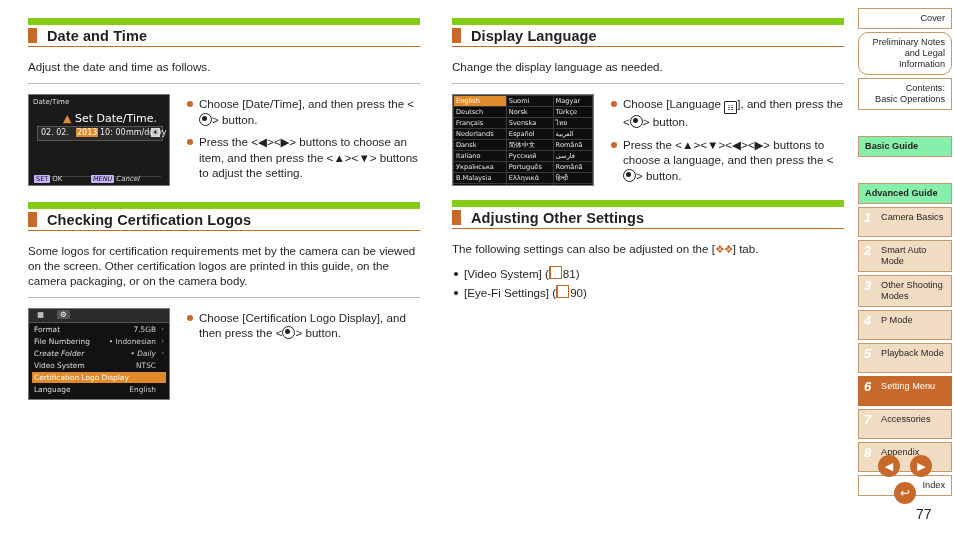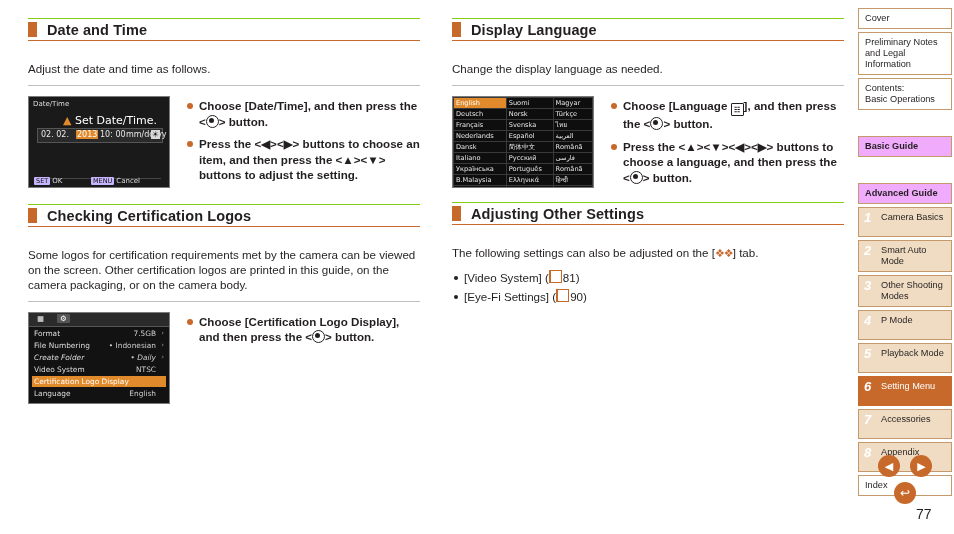--- a/index.html
+++ b/index.html
@@ -14,24 +14,24 @@
   .page{position:absolute;inset:0;}
 
   
   .col{position:absolute;top:18px;width:392px;}
   .col-left{left:28px;}
   .col-right{left:452px;}
 
   
   .sect-head{
     position:relative;
-    border-top:1px solid #84cc16;
+    border-top:7px solid #84cc16;
     border-bottom:1px solid #c8692c;
     height:21px;
-    margin-bottom:20px;
+    margin-bottom:12px;
   }
   .sect-head .marker{
     position:absolute;left:0;top:3px;
     width:9px;height:15px;background:#c8692c;
   }
   .sect-head .title{
     position:absolute;left:19px;top:3px;
     font-size:14.5px;font-weight:bold;color:#231f20;
     letter-spacing:0.1px;
   }
@@ -48,21 +48,21 @@
   
   .block{display:flex;align-items:flex-start;}
   .shot{
     width:140px;height:90px;
     border:1px solid #7b7b7b;
     background:#111;
     flex:none;
     position:relative;
     overflow:hidden;
   }
-  .bullets{margin-left:16px;flex:1;padding-top:2px;font-weight:bold;}
+  .bullets{margin-left:16px;flex:1;padding-top:2px;}
   .bullet{
     position:relative;
     font-size:11.6px;line-height:15.5px;
     padding-left:13px;
     margin-bottom:7px;
   }
   .bullet:before{
     content:"";position:absolute;left:1px;top:5px;
     width:6px;height:6px;border-radius:50%;
     background:#c8692c;
@@ -147,23 +147,23 @@
   .nav-item{
     border:1px solid #c49a6c;
     background:#fbf7f1;
     font-size:9.2px;
     color:#231f20;
     padding:4px 6px;
     margin-bottom:3px;
     line-height:11px;
     position:relative;
   }
-  .nav-item.plain{background:#ffffff;}
+  .nav-item.plain{background:#ffffff;text-align:right;}
   .nav-item.group{
-    background:#f0abfc;border-color:#c49a6c;font-weight:bold;margin-top:26px;
+    background:#86efac;border-color:#c49a6c;font-weight:bold;margin-top:26px;
   }
   .nav-item.chapter{
     background:#f0dcc2;border-color:#c49a6c;
     padding-left:22px;min-height:20px;
   }
   .nav-item.chapter .num{
     position:absolute;left:5px;top:3px;
     font-size:13px;font-weight:bold;font-style:italic;color:#ffffff;
     line-height:13px;
   }
@@ -214,21 +214,21 @@
             <span class="cell" style="left:3px;">02. 02.</span>
             <span class="cell sel" style="left:38px;">2013</span>
             <span class="cell" style="left:62px;">10: 00</span>
             <span class="cell" style="left:88px;">mm/dd/yy</span>
             <span class="cell" style="right:2px;background:#d8d8d8;color:#111;padding:0 1px;">☀</span>
           </div>
           <div class="bar"></div>
           <div class="btm" style="left:5px;">
             <span class="tag">SET</span><span style="color:#ddd;">OK</span>
           </div>
-          <div class="btm" style="left:62px;">
+          <div class="btm" style="left:62px;font-style:italic;">
             <span class="tag">MENU</span><span style="color:#ddd;">Cancel</span>
           </div>
         </div>
       </div>
       <div class="bullets">
         <div class="bullet">
           <span>Choose [Date/Time], and then press the &lt;</span><span class="func-set"></span><span>&gt; button.</span>
         </div>
         <div class="bullet">
           <span>Press the &lt;◀&gt;&lt;▶&gt; buttons to choose an item, and then press the &lt;▲&gt;&lt;▼&gt; buttons to adjust the setting.</span>
@@ -371,21 +371,21 @@
     <div class="plain-bullet">
       <span>[Video System] (</span><span class="bookicon"></span><span>81</span><span>)</span>
     </div>
     <div class="plain-bullet">
       <span>[Eye-Fi Settings] (</span><span class="bookicon"></span><span>90</span><span>)</span>
     </div>
   </div>
 
   <div class="nav">
     <div class="nav-item plain">Cover</div>
-    <div class="nav-item plain twoline" style="white-space:pre-line;">Preliminary Notes and Legal Information</div>
+    <div class="nav-item plain twoline" style="white-space:pre-line;border-radius:10px;">Preliminary Notes and Legal Information</div>
     <div class="nav-item plain twoline" style="white-space:pre-line;">Contents:
 Basic Operations</div>
     <div class="nav-item group">Basic Guide</div>
     <div class="nav-item group">Advanced Guide</div>
 
     <div class="nav-item chapter">
       <span class="num">1</span>
       <span>Camera Basics</span>
     </div>
     <div class="nav-item chapter">

